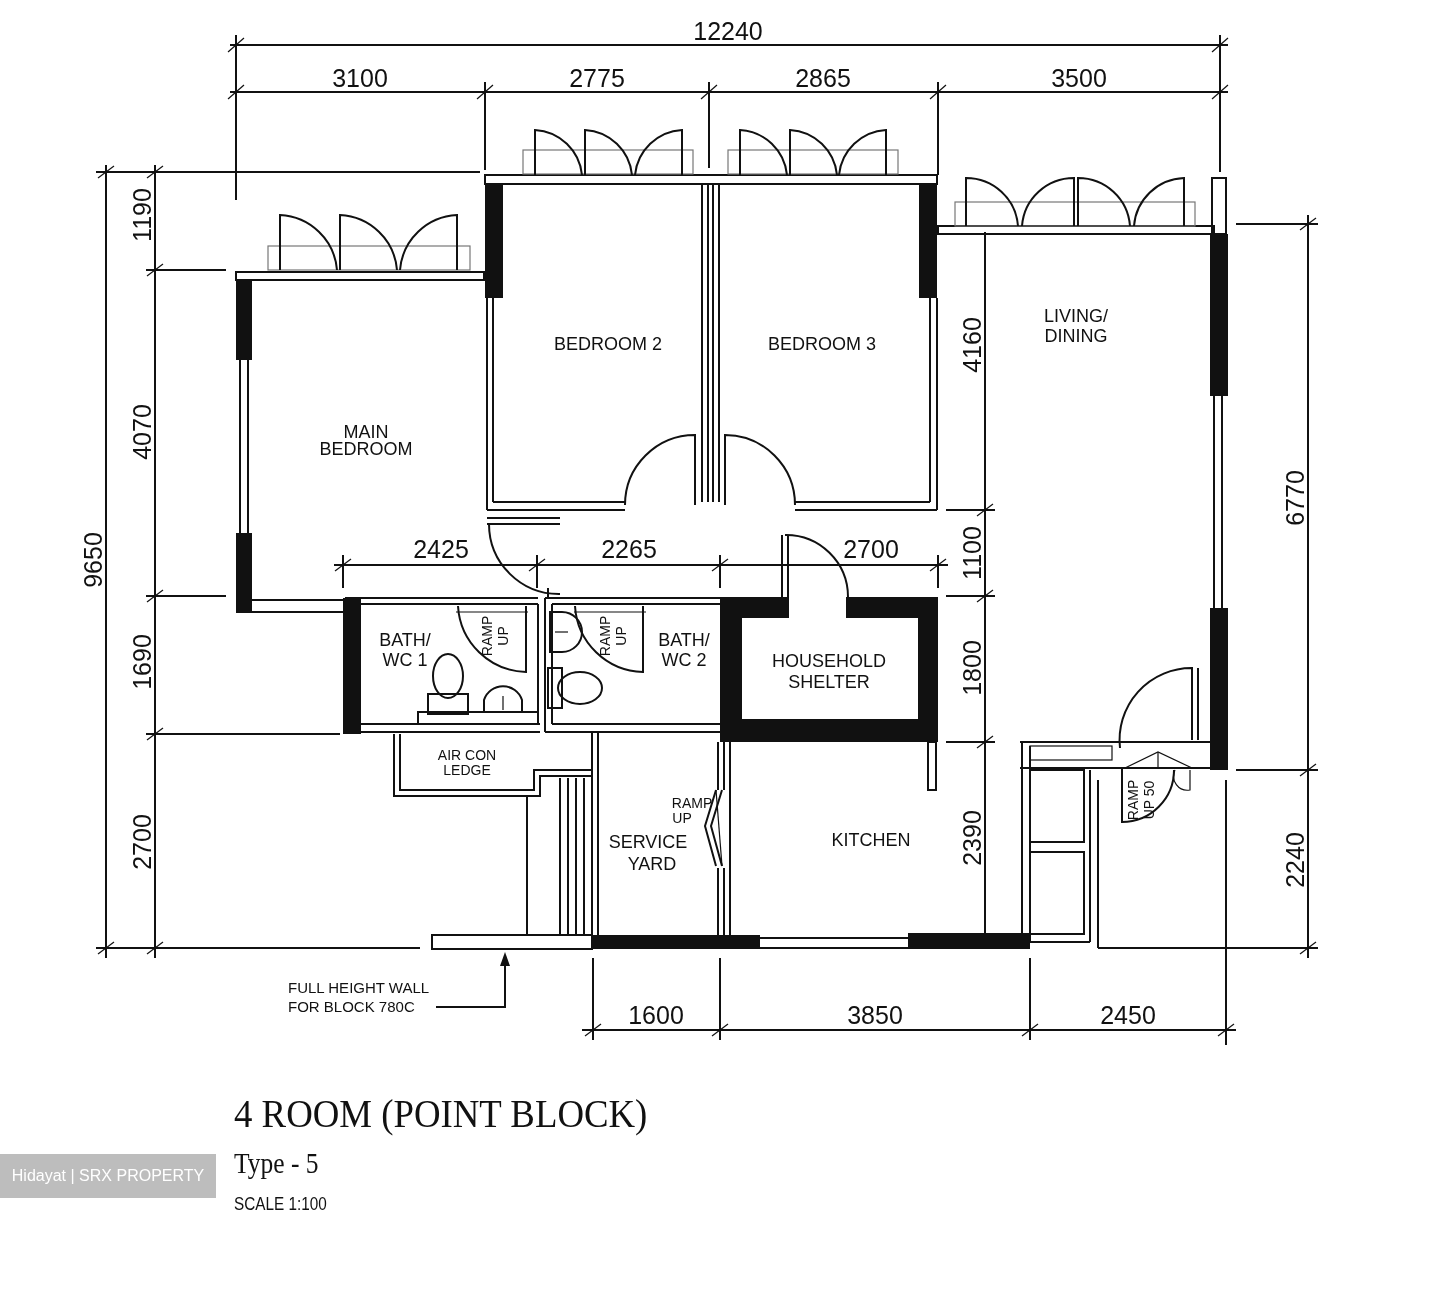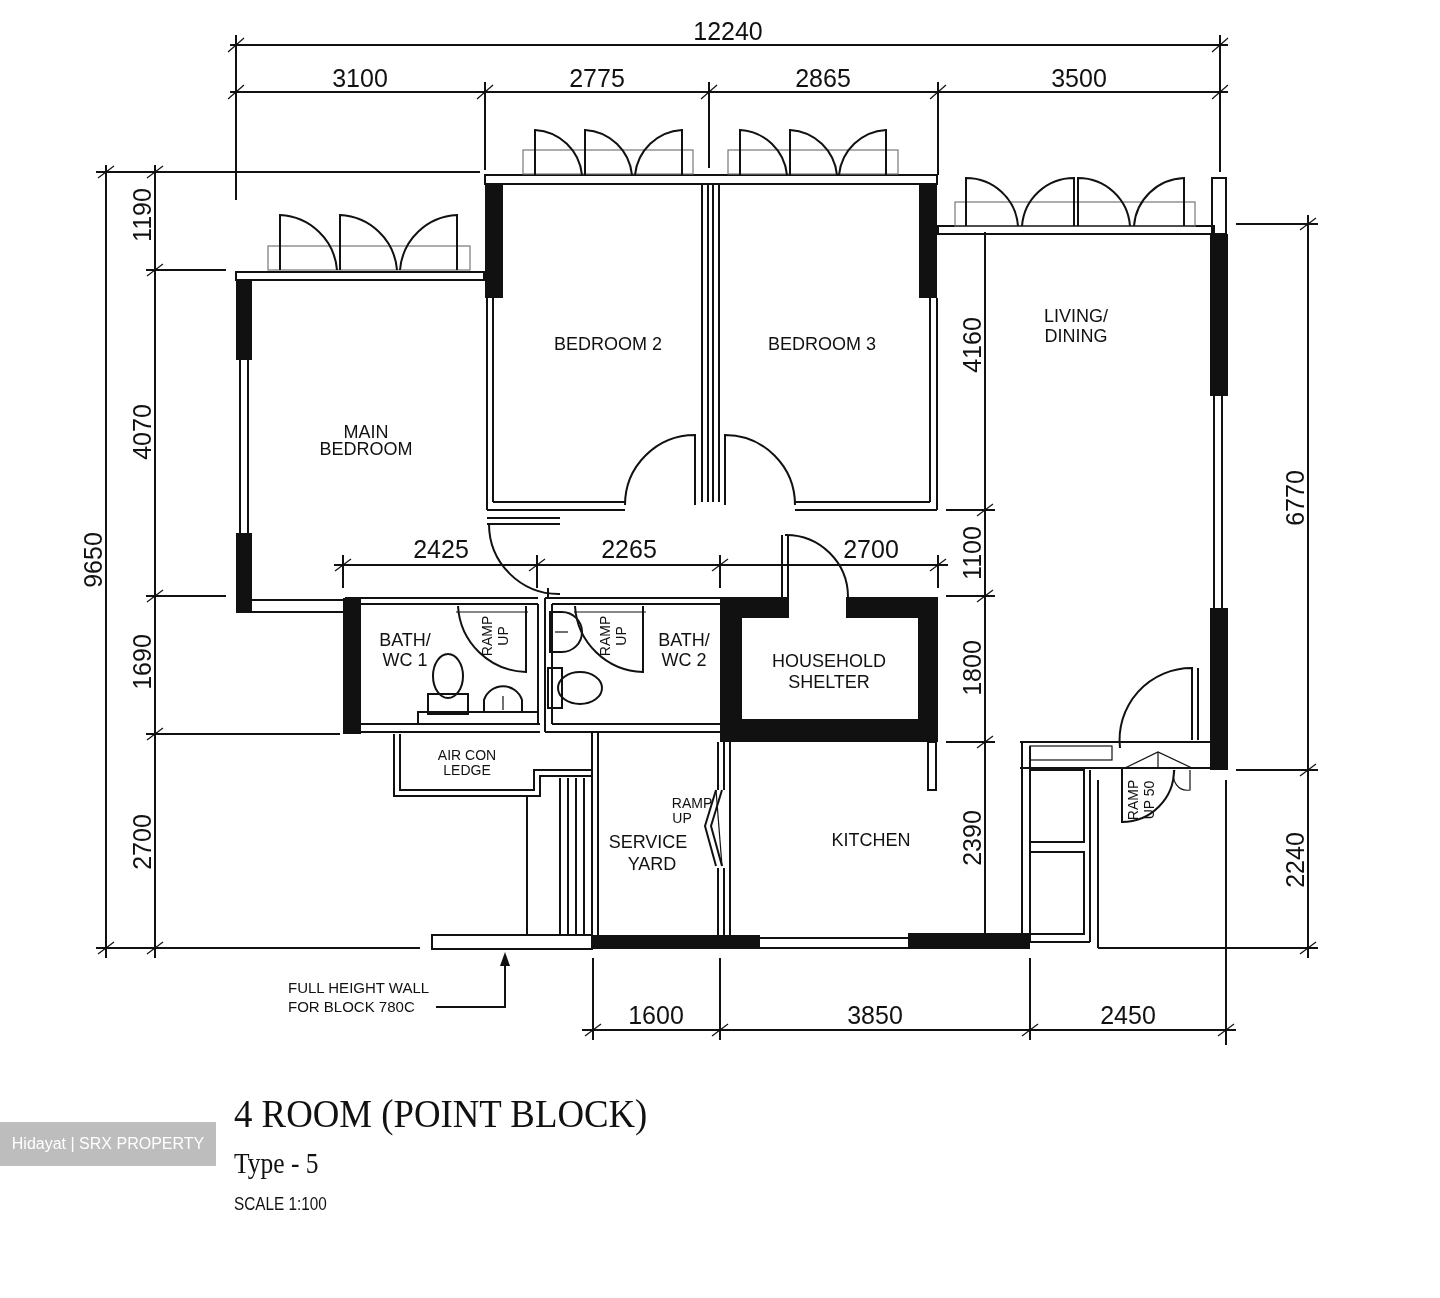--- a/index.html
+++ b/index.html
@@ -5,21 +5,21 @@
   html, body { margin: 0; padding: 0; background: #ffffff; }
   body { width: 1440px; height: 1298px; position: relative; overflow: hidden; font-family: "Liberation Sans", sans-serif; }
   #plan { position: absolute; left: 0; top: 0; width: 1440px; height: 1298px; }
   .dim { font-family: "Liberation Sans", sans-serif; font-size: 25px; fill: #111; }
   .room { font-family: "Liberation Sans", sans-serif; font-size: 18px; fill: #111; }
   .small { font-family: "Liberation Sans", sans-serif; font-size: 14px; fill: #111; }
   .note { font-family: "Liberation Sans", sans-serif; font-size: 15px; fill: #111; }
   .title { position: absolute; left: 234px; top: 1090px; font-family: "Liberation Serif", serif; font-size: 40px; color: #111; letter-spacing: 0px; transform: scaleX(0.92); transform-origin: left top; white-space: nowrap; }
   .subtitle { position: absolute; left: 234px; top: 1146px; font-family: "Liberation Serif", serif; font-size: 30px; color: #111; transform: scaleX(0.85); transform-origin: left top; white-space: nowrap; }
   .scale { position: absolute; left: 234px; top: 1194px; font-family: "Liberation Sans", sans-serif; font-size: 18px; color: #111; transform: scaleX(0.85); transform-origin: left top; white-space: nowrap; }
-  .watermark { position: absolute; left: 0; top: 1122px; width: 216px; height: 44px; background: #bdbdbd; color: #ffffff; font-family: "Liberation Sans", sans-serif; font-size: 16px; display: flex; align-items: center; justify-content: center; white-space: nowrap; }
+  .watermark { position: absolute; left: 0; top: 1154px; width: 216px; height: 44px; background: #bdbdbd; color: #ffffff; font-family: "Liberation Sans", sans-serif; font-size: 16px; display: flex; align-items: center; justify-content: center; white-space: nowrap; }
   .ln { stroke: #111; stroke-width: 2; fill: none; }
   .thin { stroke: #111; stroke-width: 1.2; fill: none; }
   .gray { stroke: #777; stroke-width: 1.2; fill: none; }
   .wall { fill: #111; stroke: none; }
 </style>
 </head>
 <body>
 
 <svg id="plan" viewBox="0 0 1440 1298" xmlns="http://www.w3.org/2000/svg">
 

